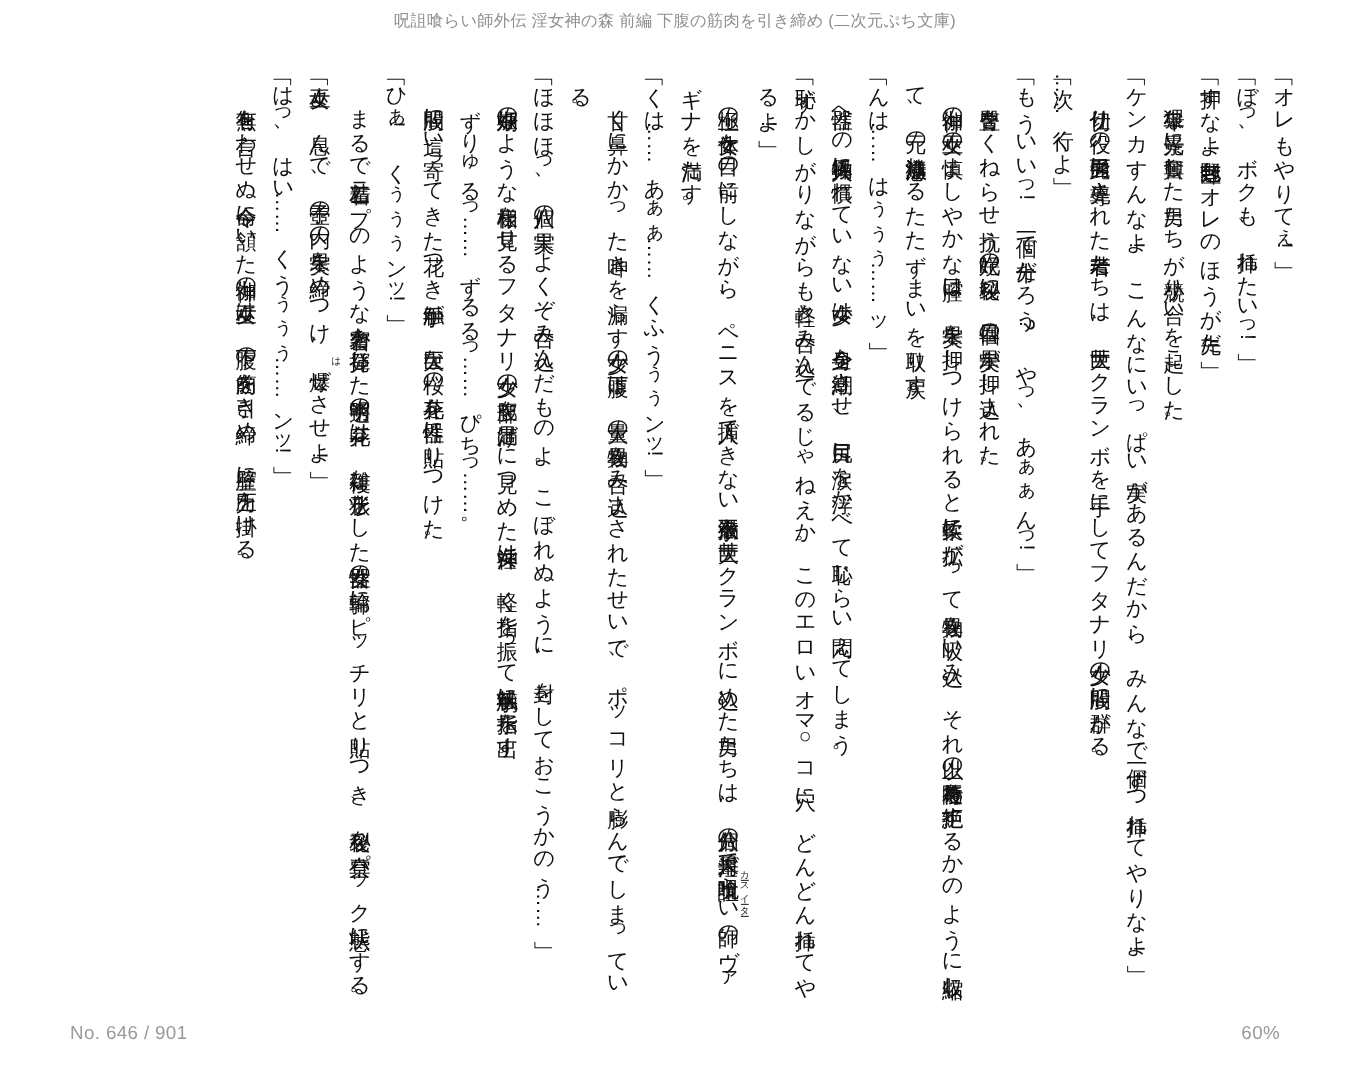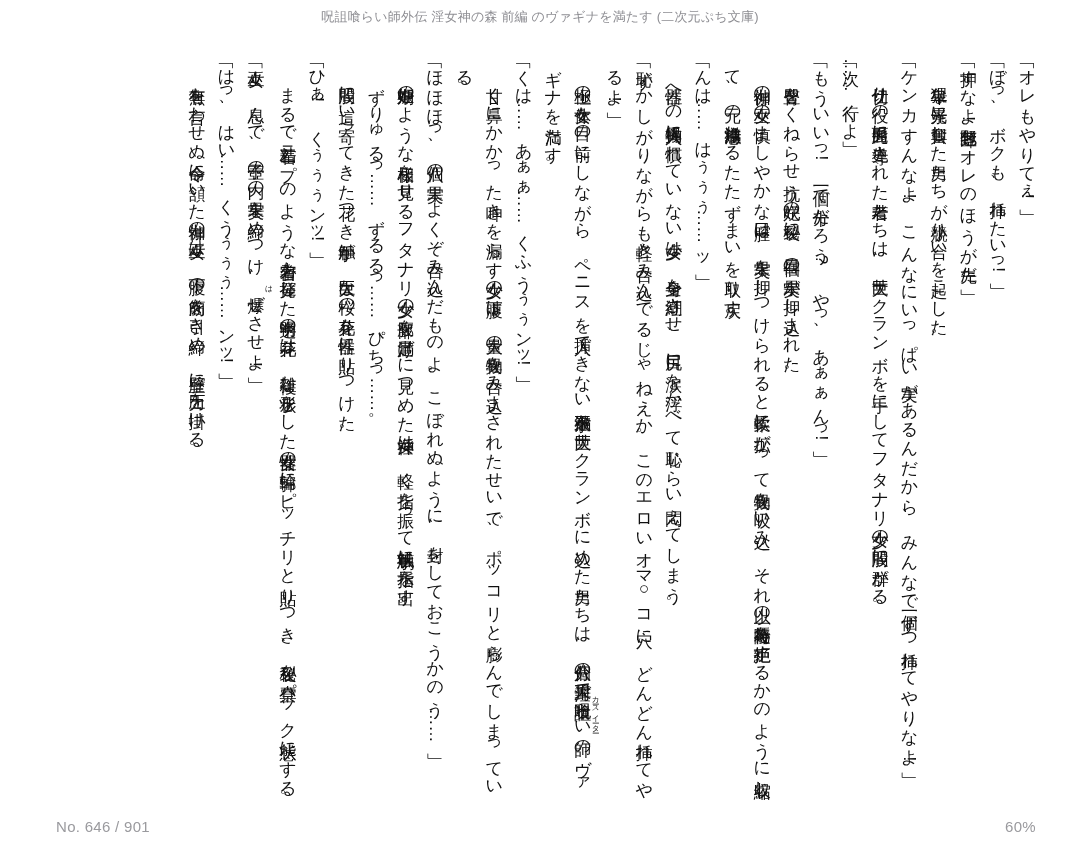--- a/index.html
+++ b/index.html
@@ -57,34 +57,34 @@
     color: #111111;
   }
   .footer {
     position: absolute;
     left: 0; right: 0;
     bottom: 0;
     height: 48px;
     display: flex;
     justify-content: space-between;
     align-items: center;
-    padding: 0 44px 14px 56px;
+    padding: 0 56px 14px 56px;
     box-sizing: border-box;
   }
   .footer-label {
     font-size: 15px;
     color: #9a9a9e;
     letter-spacing: 0.3px;
   }
 </style>
 </head>
 <body>
 
 <div class="header">
-  <div class="book-title">呪詛喰らい師外伝 淫女神の森 前編 のヴァギナを満たす (二次元ぷち文庫)</div>
+  <div class="book-title">呪詛喰らい師外伝 淫女神の森 前編 下腹の筋肉を引き締め (二次元ぷち文庫)</div>
 </div>
 
 <div class="reader-body">
     <p class="para">「オレもやりてぇ!」</p>
     <p class="para">「ぼっ、ボクも、挿れたいっ!」</p>
     <p class="para">「押すなよ包茎野郎!　オレのほうが先だ!」</p>
     <p class="para indent">卑猥な光景に興奮した男たちが小競り合いを起こした。</p>
     <p class="para">「ケンカすんなよ!　こんなにいっぱい実があるんだから、みんなで一個ずつ挿れてやりなよ!」</p>
     <p class="para indent">仕切り役の髭面男に先導された若者たちは、巨大サクランボを手にしてフタナリ少女の股間に群がる。</p>
     <p class="para">「次……行くよ」</p>

